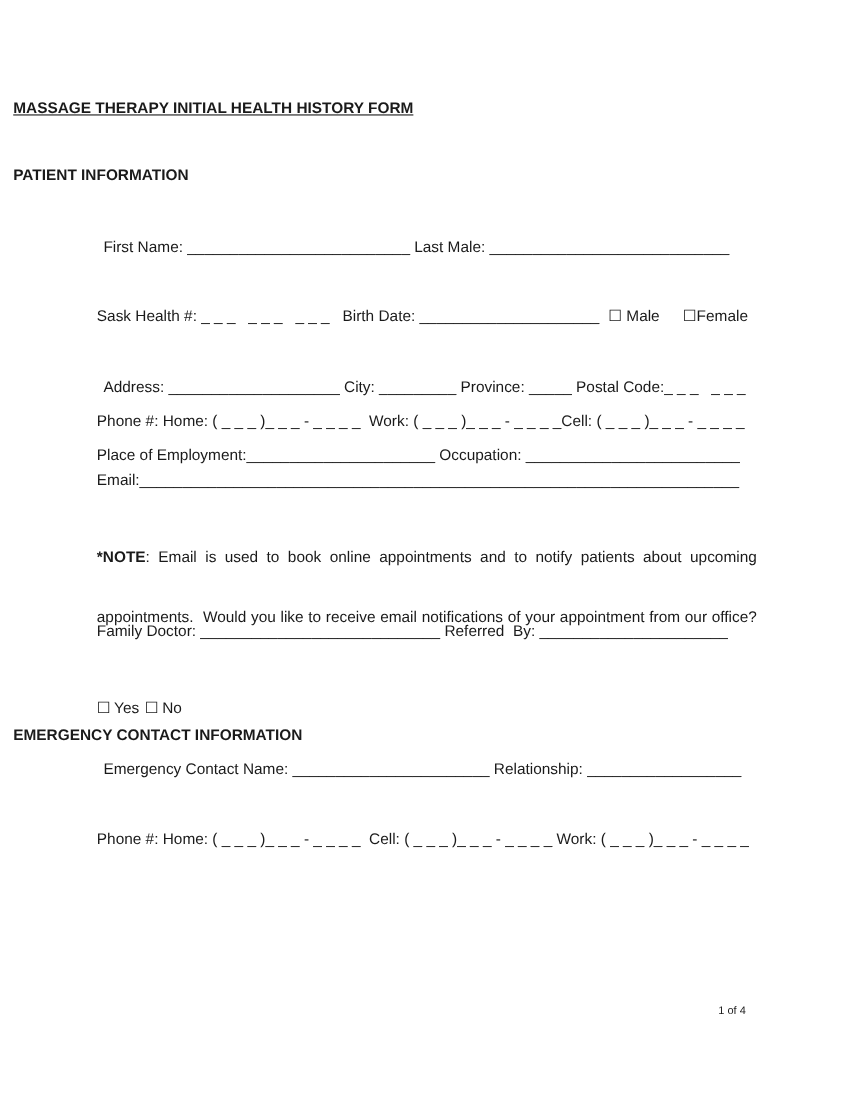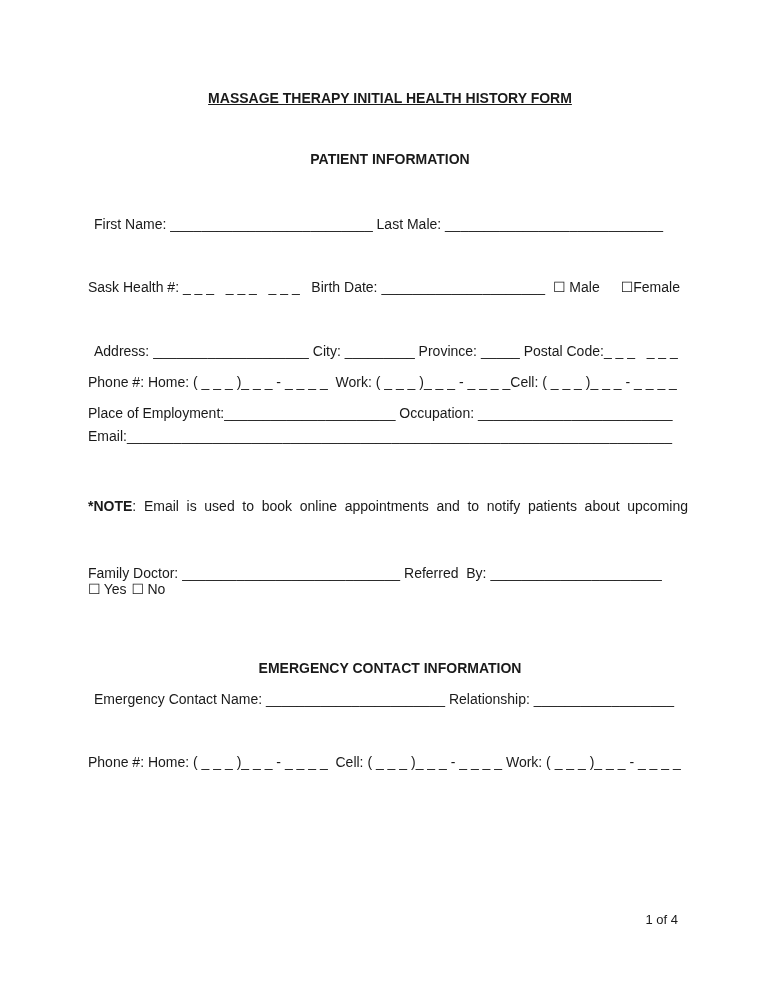--- a/index.html
+++ b/index.html
@@ -3,31 +3,31 @@
 <meta charset="utf-8">
 <style>
   html,body{margin:0;padding:0;}
   body{
     width:768px;height:994px;position:relative;overflow:hidden;
     background:#ffffff;color:#1a1a1a;
     font-family:"Liberation Sans",sans-serif;font-size:14px;
   }
   .line{position:absolute;left:88px;white-space:pre-wrap;line-height:17px;}
   .indent{left:94px;}
-  .center{left:12px;right:0;text-align:center;font-weight:bold;white-space:pre-wrap;position:absolute;line-height:17px;}
+  .center{left:12px;right:0;font-weight:bold;white-space:pre-wrap;position:absolute;line-height:17px;}
   .title{text-decoration:underline;}
   .note{left:88px;right:80px;word-spacing:-0.5px;}
   .note .jline{text-align:justify;text-align-last:justify;line-height:20px;}
   .note .opts{line-height:20px;white-space:pre-wrap;margin-top:29px;}
   .b{font-weight:bold;}
   .blank{letter-spacing:0;}
   .opt-male{margin-left:8px;}
   .opt-female{margin-left:21px;}
   .opt-no{margin-left:5px;}
-  .pagenum{position:absolute;right:90px;top:912px;font-size:13px;line-height:16px;}
+  .pagenum{position:absolute;right:90px;top:912px;font-size:10px;line-height:16px;}
 </style>
 </head>
 <body>
 
 <div class="center title" style="top:90px">MASSAGE THERAPY INITIAL HEALTH HISTORY FORM</div>
 
 <div class="center" style="top:151px">PATIENT INFORMATION</div>
 
 <div class="line indent" style="top:216px"><span>First Name: </span><span class="blank">__________________________</span><span> Last Male: </span><span class="blank">____________________________</span></div>
 
@@ -36,20 +36,21 @@
 <div class="line indent" style="top:343px"><span>Address: </span><span class="blank">____________________</span><span> City: </span><span class="blank">_________</span><span> Province: </span><span class="blank">_____</span><span> Postal Code:</span><span class="blank">_ _ _   _ _ _</span></div>
 
 <div class="line" style="top:374px"><span>Phone #: Home: </span><span class="blank">( _ _ _ )_ _ _ - _ _ _ _</span><span>  Work: </span><span class="blank">( _ _ _ )_ _ _ - _ _ _ _</span><span>Cell: </span><span class="blank">( _ _ _ )_ _ _ - _ _ _ _</span></div>
 
 <div class="line" style="top:405px"><span>Place of Employment:</span><span class="blank">______________________</span><span> Occupation: </span><span class="blank">_________________________</span></div>
 
 <div class="line" style="top:428px"><span>Email:</span><span class="blank">______________________________________________________________________</span></div>
 
 <div class="line note" style="top:462px">
   <div class="jline"><span class="b">*NOTE</span><span>: Email is used to book online appointments and to notify patients about upcoming</span></div>
+  <div class="jline"><span>appointments.  Would you like to receive email notifications of your appointment from our office?</span></div>
   <div class="opts"><span>☐ Yes</span><span class="opt-no">☐ No</span></div>
 </div>
 
 <div class="line" style="top:565px"><span>Family Doctor: </span><span class="blank">____________________________</span><span> Referred  By: </span><span class="blank">______________________</span></div>
 
 <div class="center" style="top:660px">EMERGENCY CONTACT INFORMATION</div>
 
 <div class="line indent" style="top:691px"><span>Emergency Contact Name: </span><span class="blank">_______________________</span><span> Relationship: </span><span class="blank">__________________</span></div>
 
 <div class="line" style="top:754px"><span>Phone #: Home: </span><span class="blank">( _ _ _ )_ _ _ - _ _ _ _</span><span>  Cell: </span><span class="blank">( _ _ _ )_ _ _ - _ _ _ _</span><span> Work: </span><span class="blank">( _ _ _ )_ _ _ - _ _ _ _</span></div>

